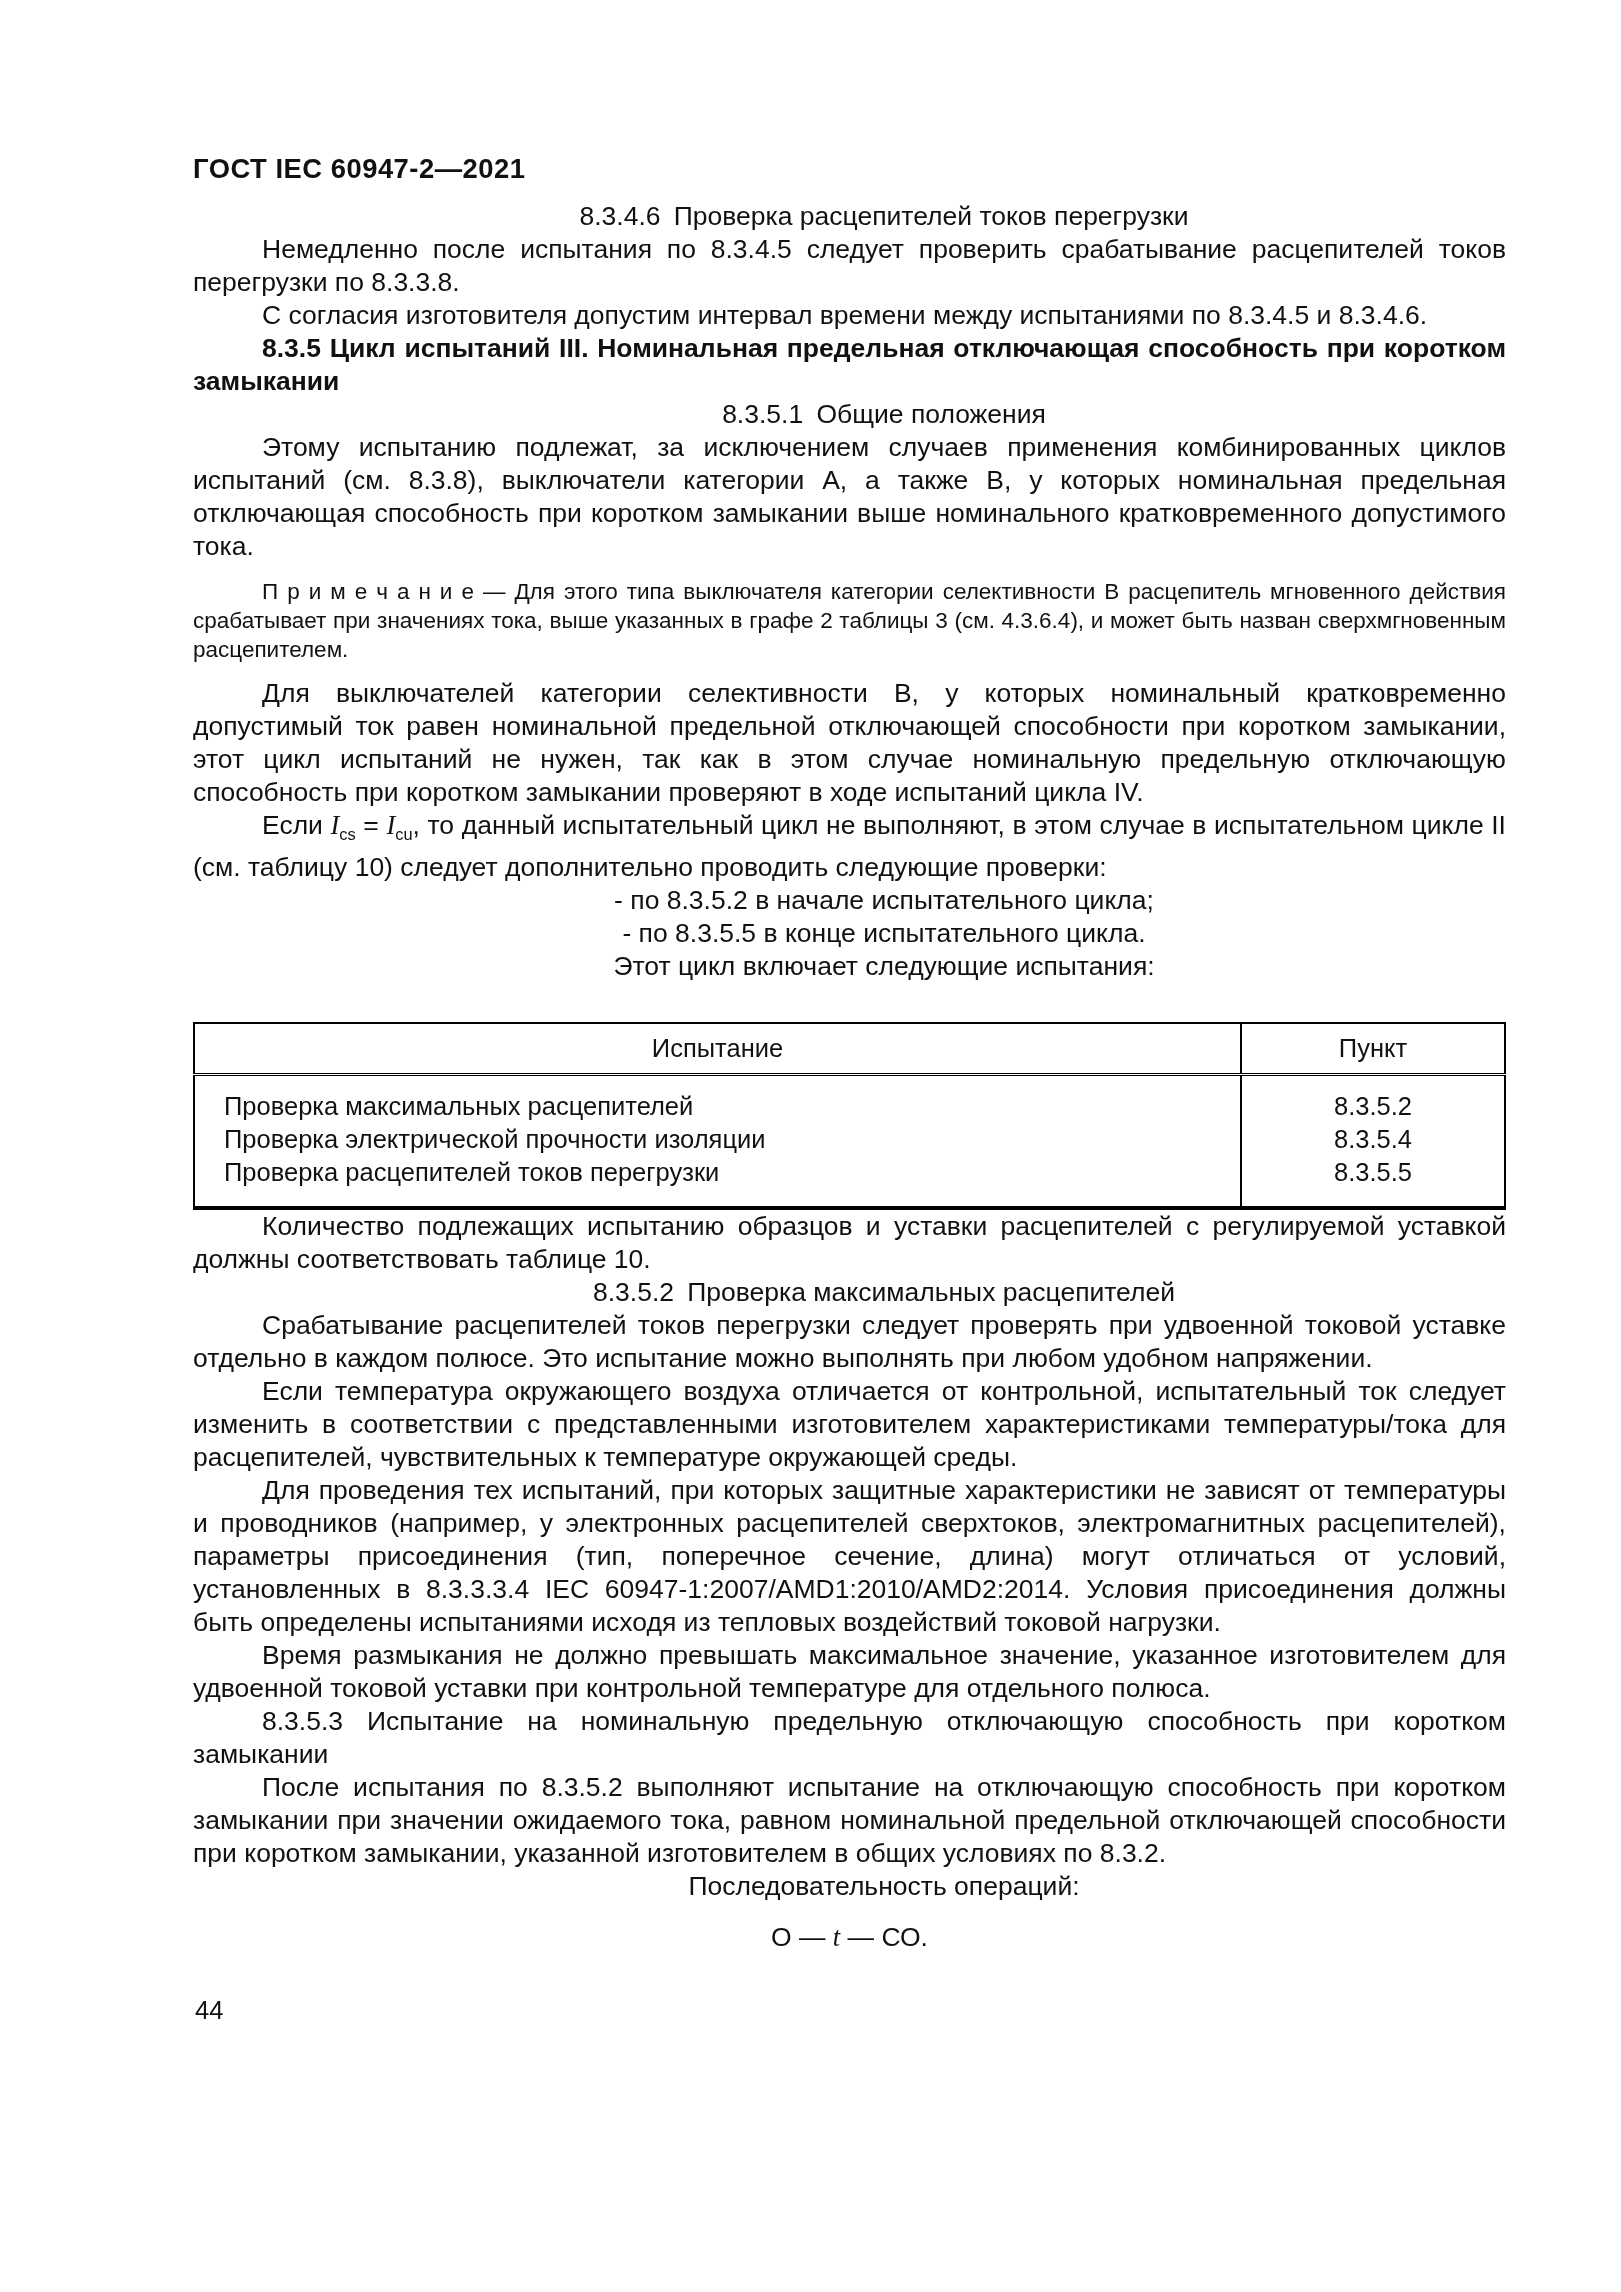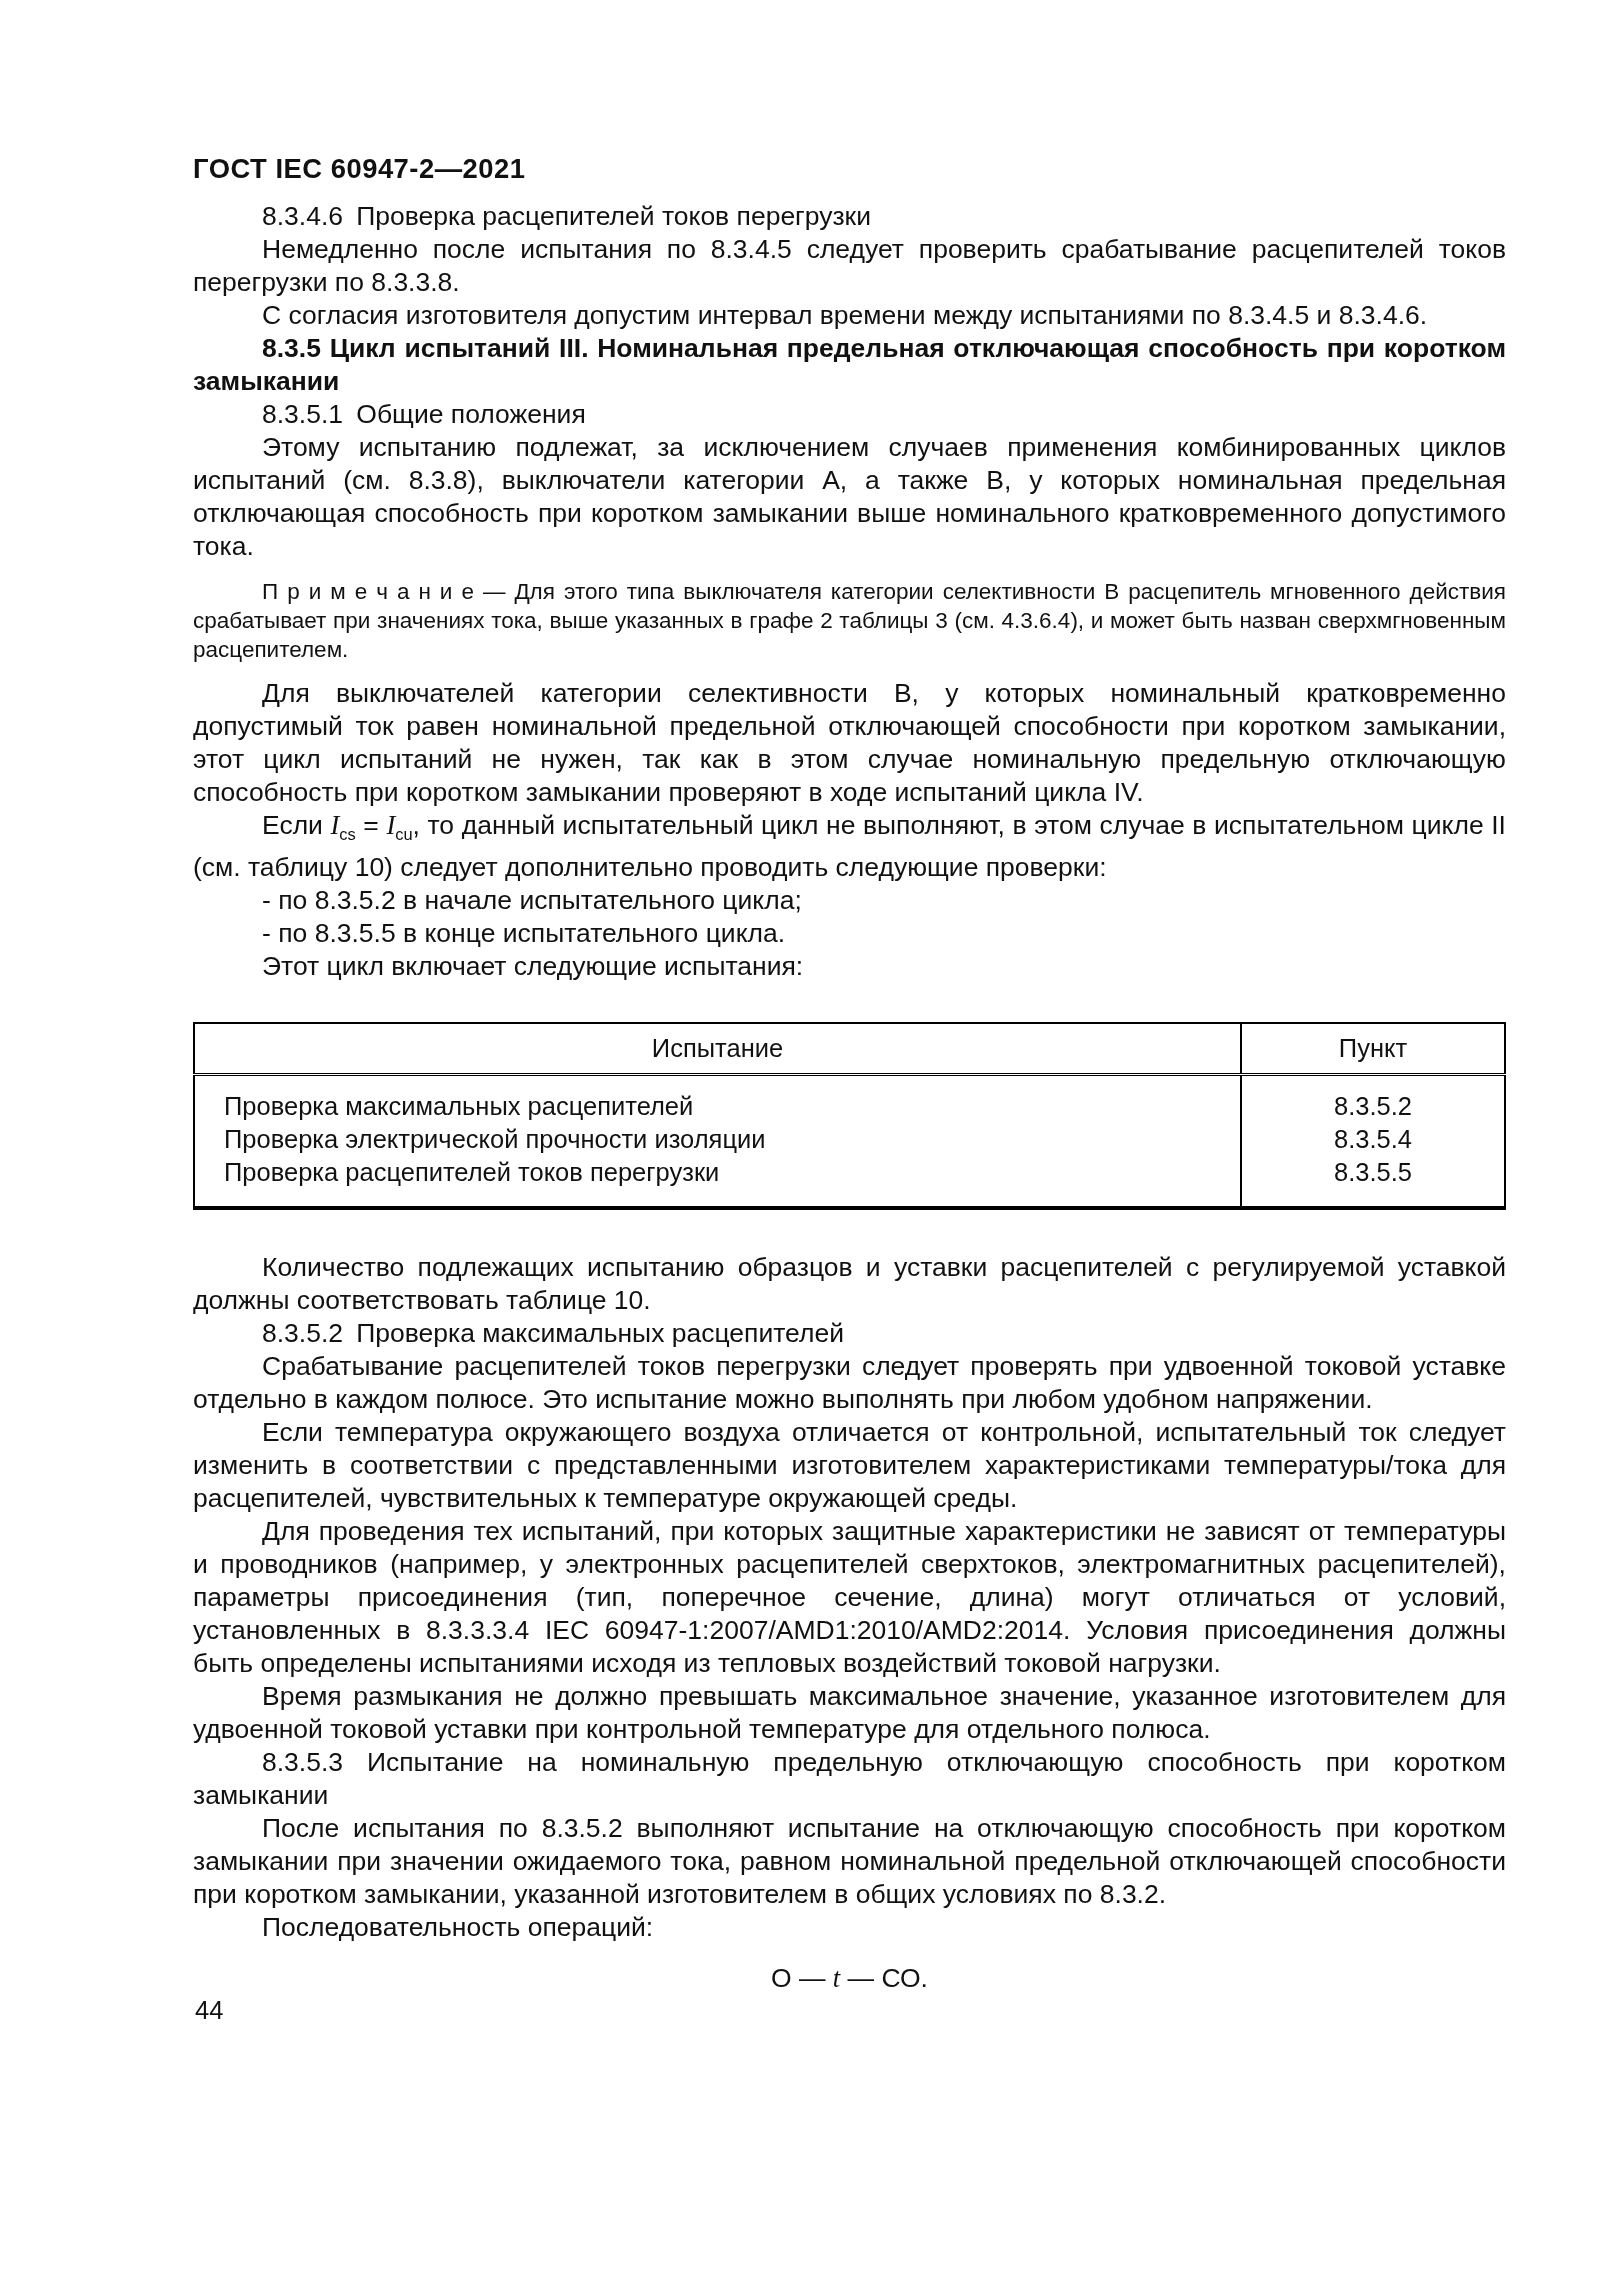--- a/index.html
+++ b/index.html
@@ -14,34 +14,34 @@
   .doc-header{
     position:absolute;left:193px;top:153px;
     font-size:27.4px;font-weight:bold;letter-spacing:0.5px;
   }
   .content{
     position:absolute;left:193px;top:200px;width:1313px;
     font-size:26.5px;line-height:33px;
   }
   .content p{margin:0;text-indent:69px;}
   .p-body{text-align:justify;}
-  .p-plain{text-align:left;}
+  .p-plain{text-align:center;}
   .p-bold{font-weight:bold;text-align:justify;}
   .p-note{
     font-size:22.5px;line-height:29px;text-align:justify;
     margin-top:13.7px !important;margin-bottom:13.7px !important;
   }
   .sub-idx{
     font-size:0.62em;vertical-align:-0.35em;
     font-family:"Liberation Sans",sans-serif;font-style:normal;
   }
   .var{font-family:"Liberation Serif",serif;font-style:italic;}
   table.test-table{
     border-collapse:collapse;width:100%;
-    margin-top:39px;margin-bottom:41px;
+    margin-top:39px;
     font-size:25.5px;
   }
   table.test-table th{
     border-bottom:3.9px double #000;
     font-weight:normal;text-align:center;
     height:47px;vertical-align:middle;
   }
   table.test-table td{
     height:33px;vertical-align:middle;text-align:left;
     padding:0 0 0 29px;line-height:33px;

